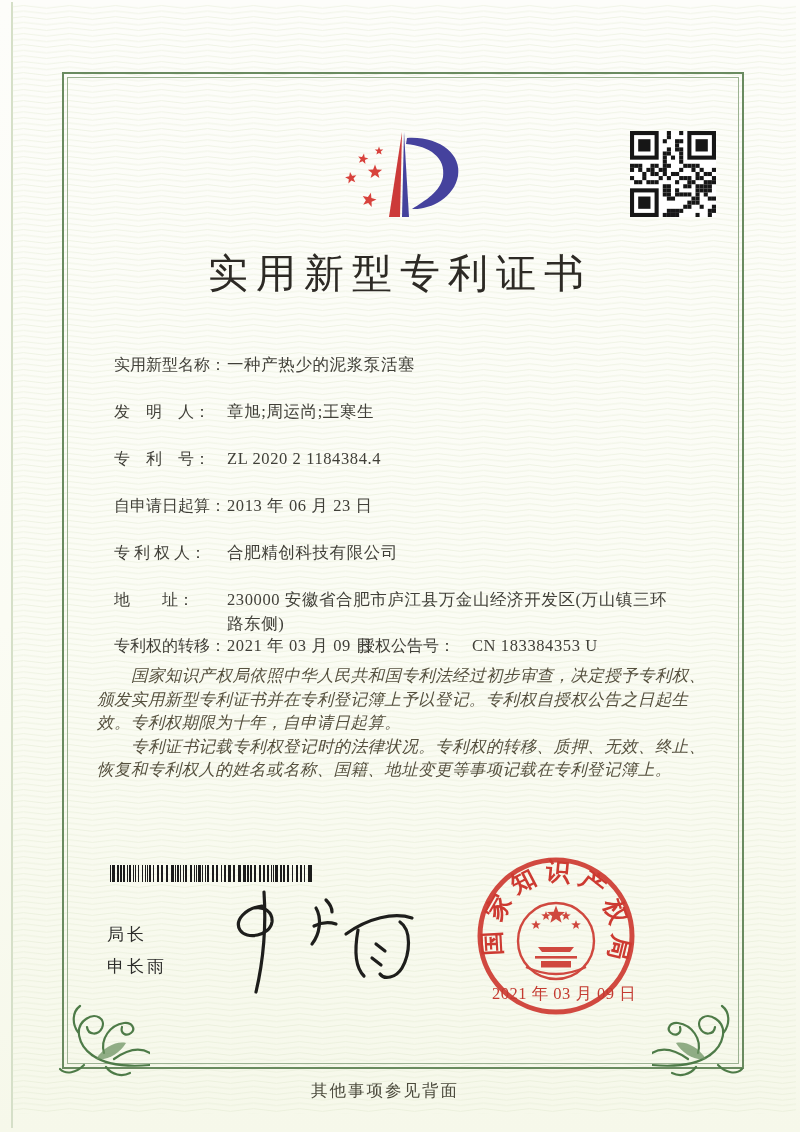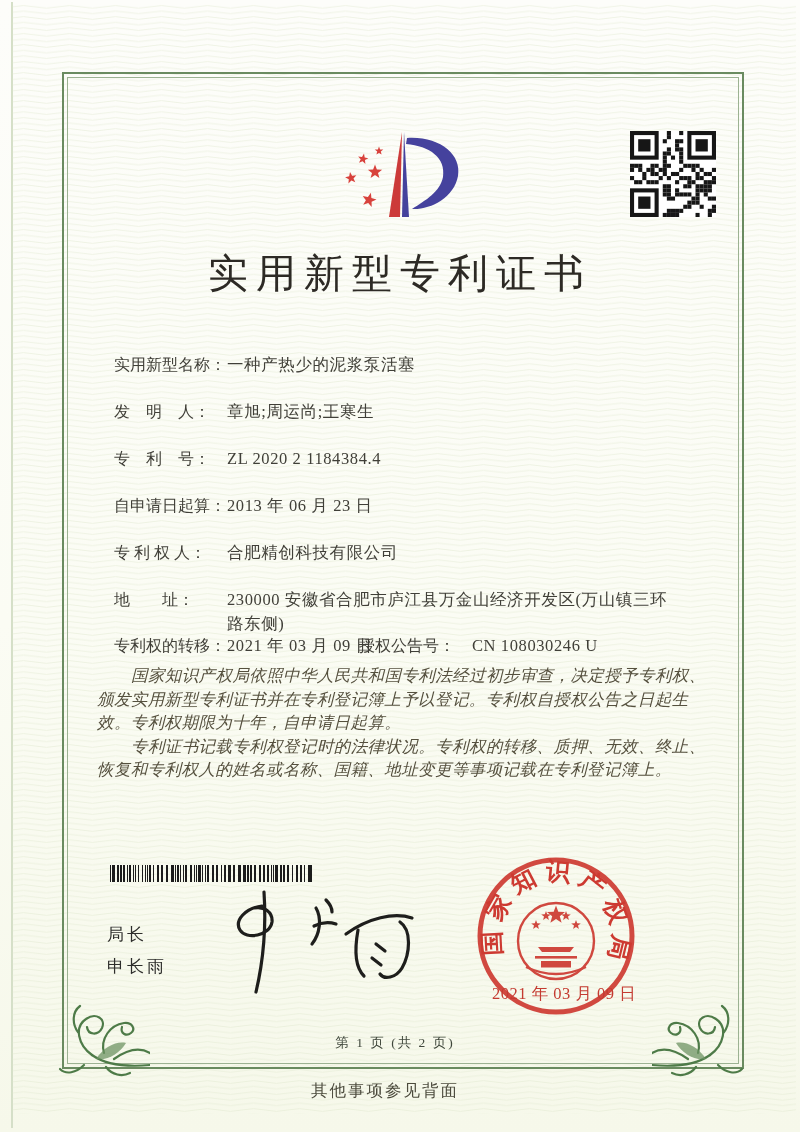--- a/index.html
+++ b/index.html
@@ -215,21 +215,21 @@
   </div>
   <div class="frow" style="top:541px">
     <span class="flabel">专 利 权 人：</span><span class="fvalue">合肥精创科技有限公司</span>
   </div>
   <div class="frow" style="top:588px">
     <span class="flabel">地　　址：</span><span class="fvalue addr">230000 安徽省合肥市庐江县万金山经济开发区(万山镇三环路东侧)</span>
   </div>
   <div class="frow" style="top:634px">
     <span class="flabel">专利权的转移：</span><span class="fvalue">2021 年 03 月 09 日</span>
     <span class="pair2">
-      <span class="flabel">授权公告号：</span><span class="fvalue">CN 108030246 U</span>
+      <span class="flabel">授权公告号：</span><span class="fvalue">CN 183384353 U</span>
     </span>
   </div>
 
   <div class="abs paras">
     <p>国家知识产权局依照中华人民共和国专利法经过初步审查，决定授予专利权、颁发实用新型专利证书并在专利登记簿上予以登记。专利权自授权公告之日起生效。专利权期限为十年，自申请日起算。</p>
     <p>专利证书记载专利权登记时的法律状况。专利权的转移、质押、无效、终止、恢复和专利权人的姓名或名称、国籍、地址变更等事项记载在专利登记簿上。</p>
   </div>
 
   <svg class="abs" style="left:110px;top:865px;" id="barcode" width="203" height="17" viewBox="0 0 203 17">
       <rect x="0" y="0" width="1" height="17" fill="#1c1c1c"></rect>
@@ -354,16 +354,15 @@
         <path d="M56,57 C52,43 62,29 76,27 C84,26 88,33 83,37 C78,41 72,37 74,31"></path>
         <path d="M66,63 C80,53 92,51 102,57"></path>
         <path d="M36,69 C28,77 18,79 12,73"></path>
         <path d="M58,71 C64,79 74,81 82,77"></path>
         <path d="M30,36 C24,28 24,16 32,10"></path>
       </g>
       <path d="M48,63 C56,51 68,45 78,47 C72,57 60,65 48,63 Z" fill="#6d9363" opacity="0.75"></path>
     </svg>
   </div>
 
-  <div class="abs page-num">第 1 页 (共 2 页)</div>
   <div class="abs back-note">其他事项参见背面</div>
 
 </div>
 
 </body></html>

